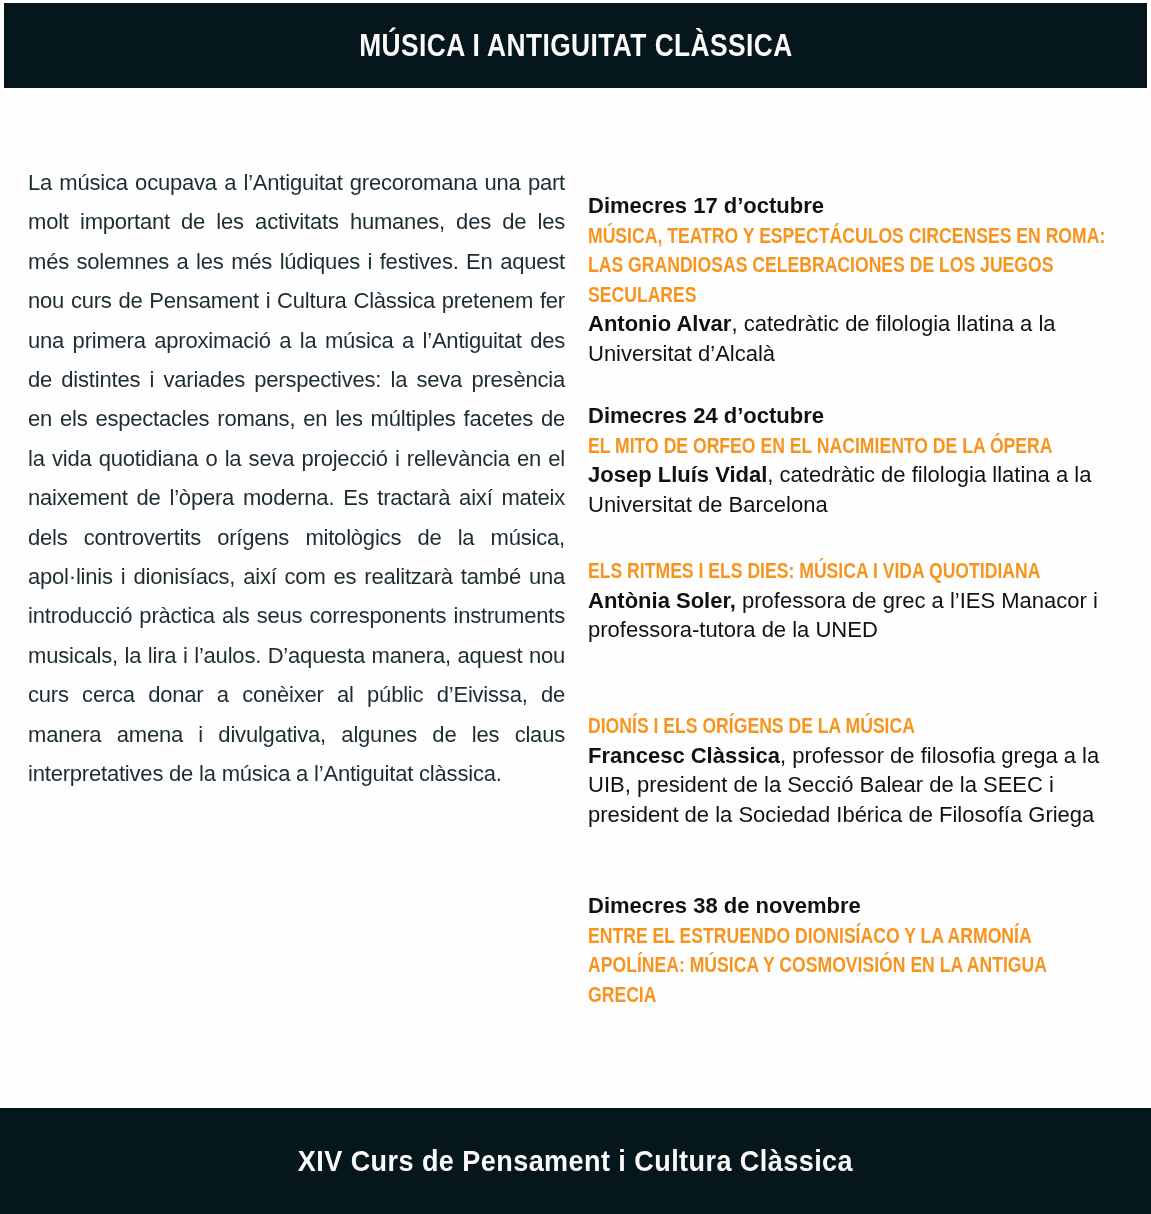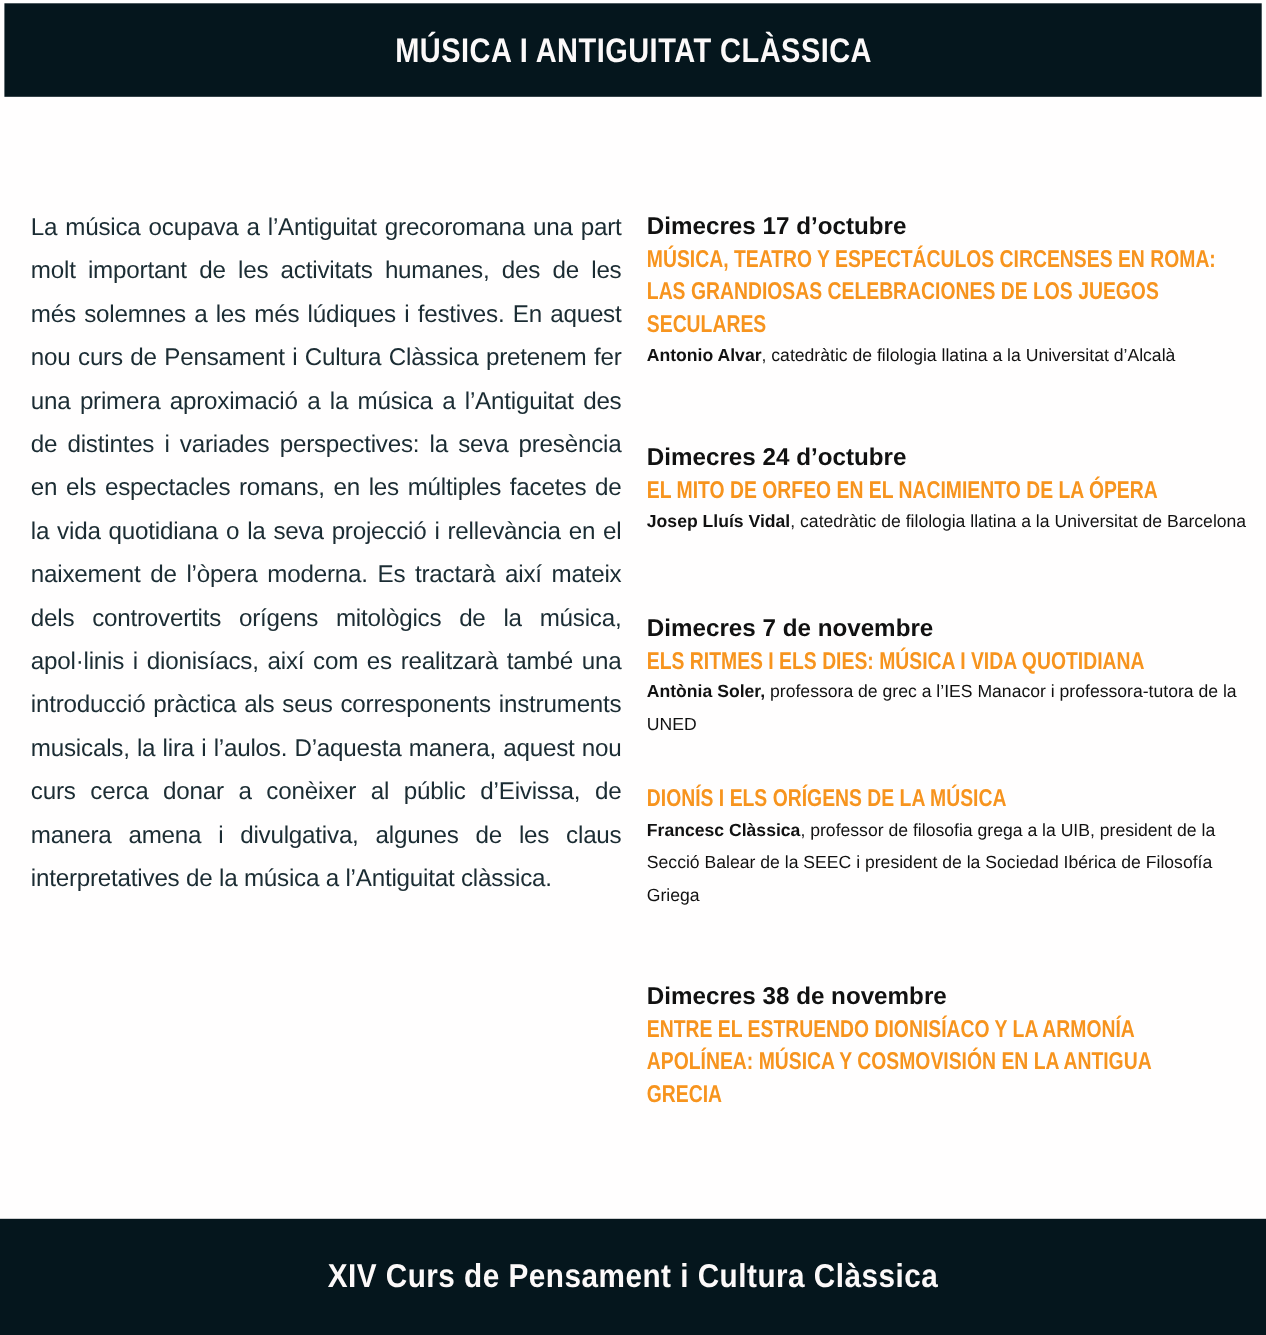--- a/index.html
+++ b/index.html
@@ -24,21 +24,21 @@
     margin: 0;
     color: var(--bar-text, #fcf9f9);
     font-size: 31px; font-weight: bold;
     letter-spacing: 0.5px;
     transform: scaleX(0.85);
     white-space: nowrap;
   }
   .footer-title { font-size: 30px; transform: scaleX(0.9); }
 
   
-  .intro { position: absolute; left: 28px; top: 163px; width: 537px; margin-top: 24px; }
+  .intro { position: absolute; left: 28px; top: 163px; width: 537px; }
   .intro-text {
     margin: 0;
     font-size: 22px;
     line-height: 39.4px;
     letter-spacing: -0.2px;
     text-align: justify;
     color: var(--intro-text, #1b2c33);
   }
 
   
@@ -55,21 +55,21 @@
   .title-line {
     font-size: 22px; font-weight: bold;
     line-height: 29.6px;
     color: var(--accent-orange, #f7941e);
     white-space: nowrap;
     transform: scaleX(0.8);
     transform-origin: 0 50%;
   }
   .session-speaker {
     margin: 0;
-    font-size: 16px;
+    font-size: 22px;
     line-height: 29.6px;
   }
   .speaker-name { font-weight: bold; }
 </style>
 </head>
 <body>
 
 <div class="page">
 
   <header class="bar top-bar">
@@ -94,21 +94,20 @@
 
     <article class="session" style="top:376px">
       <div class="session-date">Dimecres 24 d’octubre</div>
       <div class="session-title">
         <div class="title-line">EL MITO DE ORFEO EN EL NACIMIENTO DE LA ÓPERA</div>
       </div>
       <p class="session-speaker"><span class="speaker-name">Josep Lluís Vidal</span><span class="speaker-desc">, catedràtic de filologia llatina a la Universitat de Barcelona</span></p>
     </article>
 
     <article class="session" style="top:531px">
-      <div class="session-date">Dimecres 7 de novembre</div>
       <div class="session-title">
         <div class="title-line">ELS RITMES I ELS DIES: MÚSICA I VIDA QUOTIDIANA</div>
       </div>
       <p class="session-speaker"><span class="speaker-name">Antònia Soler,</span><span class="speaker-desc"> professora de grec a l’IES Manacor i professora-tutora de la UNED</span></p>
     </article>
 
     <article class="session" style="top:686px">
       <div class="session-title">
         <div class="title-line">DIONÍS I ELS ORÍGENS DE LA MÚSICA</div>
       </div>

